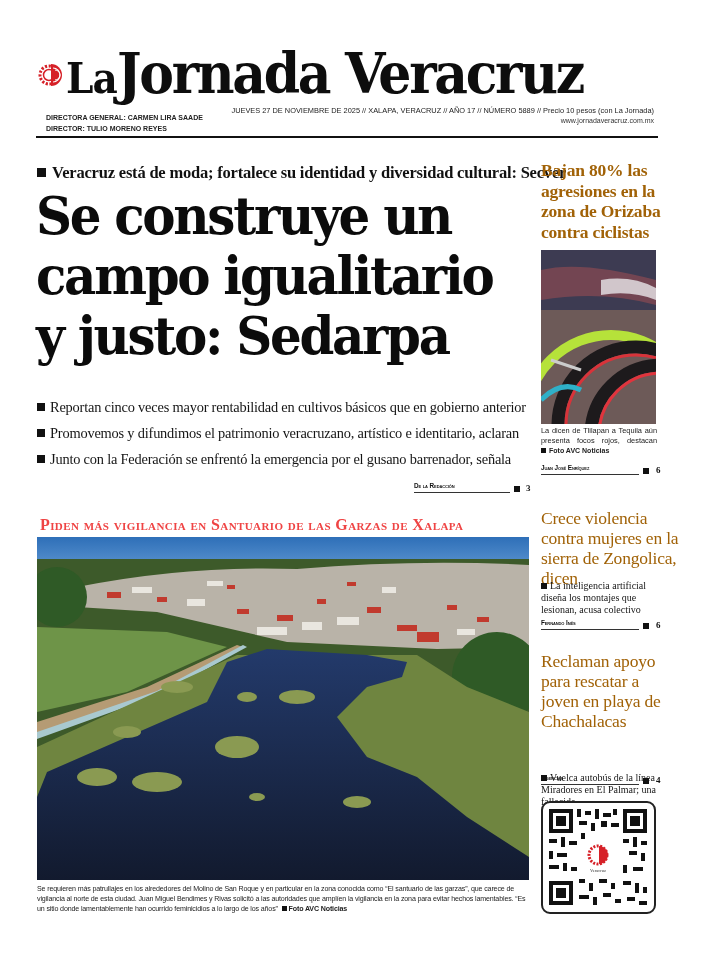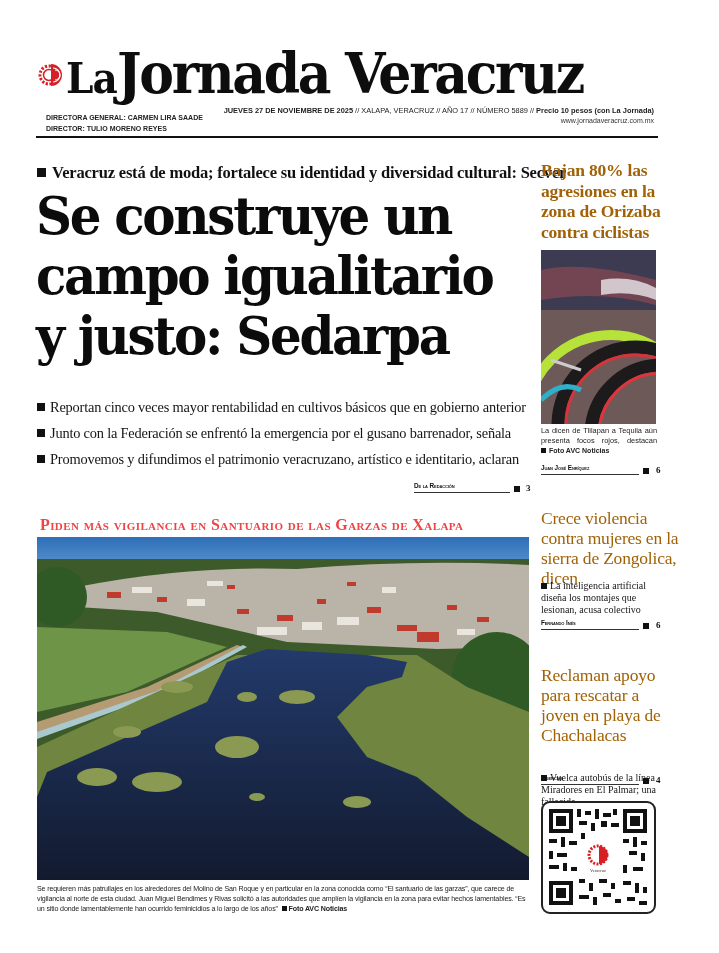--- a/index.html
+++ b/index.html
@@ -11,21 +11,21 @@
   .logo-icon { position: absolute; left: 0; top: 22px; width: 30px; height: 30px; }
   .logo-text {
     position: absolute; left: 30px; top: 0px;
     font-family: "DejaVu Serif", serif; font-weight: bold;
     font-size: 56px; letter-spacing: -2.5px; line-height: 70px; color: #0d0d0d;
     white-space: nowrap; transform: scaleX(0.93); transform-origin: left top;
   }
   .logo-text .sc { font-size: 42px; letter-spacing: -1px; }
   .staff { position: absolute; left: 10px; top: 74px; font-family: "Liberation Sans", sans-serif; font-weight: bold; font-size: 7px; line-height: 11px; color: #222; }
   .dateline { position: absolute; right: 4px; top: 68px; text-align: right; font-family: "Liberation Sans", sans-serif; font-size: 7.4px; line-height: 10px; color: #222; white-space: nowrap; }
-  .dateline b { font-weight: bold; }
+  .dateline b { font-weight: normal; }
   .dateline .url { font-size: 7px; color: #333; }
   .mast-rule { position: absolute; left: 36px; top: 136px; width: 622px; height: 2px; background: #111; }
 
   
   .kicker { position: absolute; left: 37px; top: 163px; font-family: "Liberation Serif", serif; font-weight: bold; font-size: 16.5px; white-space: nowrap; letter-spacing: -0.2px; }
   .sq { display: inline-block; width: 9px; height: 9px; background: #111; margin-right: 6px; vertical-align: 1px; }
   .headline { position: absolute; left: 36px; top: 186px; width: 500px; font-family: "DejaVu Serif", serif; font-weight: bold; font-size: 52px; line-height: 60px; letter-spacing: -2.4px; color: #0b0b0b; transform: scaleX(0.96); transform-origin: left top; }
   .sub-list { position: absolute; left: 37px; top: 394px; width: 500px; list-style: none; }
   .sub-list li { font-family: "Liberation Serif", serif; font-size: 14.4px; line-height: 26px; white-space: nowrap; letter-spacing: -0.2px; color: #151515; }
   .sub-list .sq { width: 8px; height: 8px; margin-right: 5px; vertical-align: 1px; }
@@ -78,22 +78,22 @@
     <div><b>JUEVES 27 DE NOVIEMBRE DE 2025</b><span> // XALAPA, VERACRUZ // AÑO 17 // NÚMERO 5889 // </span><b>Precio 10 pesos (con La Jornada)</b></div>
     <div class="url">www.jornadaveracruz.com.mx</div>
   </div>
 </header>
 <div class="mast-rule"></div>
 
 <div class="kicker"><span class="sq"></span><span>Veracruz está de moda; fortalece su identidad y diversidad cultural: Secver</span></div>
 <h1 class="headline">Se construye un campo igualitario y justo: Sedarpa</h1>
 <ul class="sub-list">
   <li><span class="sq"></span><span>Reportan cinco veces mayor rentabilidad en cultivos básicos que en gobierno anterior</span></li>
+  <li><span class="sq"></span><span>Promovemos y difundimos el patrimonio veracruzano, artístico e identitario, aclaran</span></li>
   <li><span class="sq"></span><span>Junto con la Federación se enfrentó la emergencia por el gusano barrenador, señala</span></li>
-  <li><span class="sq"></span><span>Promovemos y difundimos el patrimonio veracruzano, artístico e identitario, aclaran</span></li>
 </ul>
 <div class="byline-row" style="left:414px; top:482px; width:120px;">
   <span class="author">De la Redacción</span>
   <span class="rule" style="width:96px;"></span>
   <span class="mark" style="left:100px;"></span>
   <span class="page" style="left:112px;">3</span>
 </div>
 
 <div class="photo-title">Piden más vigilancia en Santuario de las Garzas de Xalapa</div>
 <div class="photo-main">
@@ -192,21 +192,21 @@
 
 <h2 class="side-head light" style="top:508px;">Crece violencia contra mujeres en la sierra de Zongolica, dicen</h2>
 <p class="side-sub" style="top:580px;"><span class="sq"></span><span>La inteligencia artificial diseña los montajes que lesionan, acusa colectivo</span></p>
 <div class="byline-row" style="left:541px; top:619px; width:120px;">
   <span class="author">Fernando Inés</span>
   <span class="rule" style="width:98px;"></span>
   <span class="mark" style="left:102px;"></span>
   <span class="page" style="left:115px;">6</span>
 </div>
 
-<h2 class="side-head light" style="top:665px;">Reclaman apoyo para rescatar a joven en playa de Chachalacas</h2>
+<h2 class="side-head light" style="top:651px;">Reclaman apoyo para rescatar a joven en playa de Chachalacas</h2>
 <p class="side-sub" style="top:772px;"><span class="sq"></span><span>Vuelca autobús de la línea Miradores en El Palmar; una fallecida</span></p>
 <div class="byline-row" style="left:541px; top:774px; width:120px;">
   <span class="author">Agencias</span>
   <span class="rule" style="width:98px;"></span>
   <span class="mark" style="left:102px;"></span>
   <span class="page" style="left:115px;">4</span>
 </div>
 
 <div class="qr-box">
   <svg width="110" height="108" viewBox="0 0 110 108">

